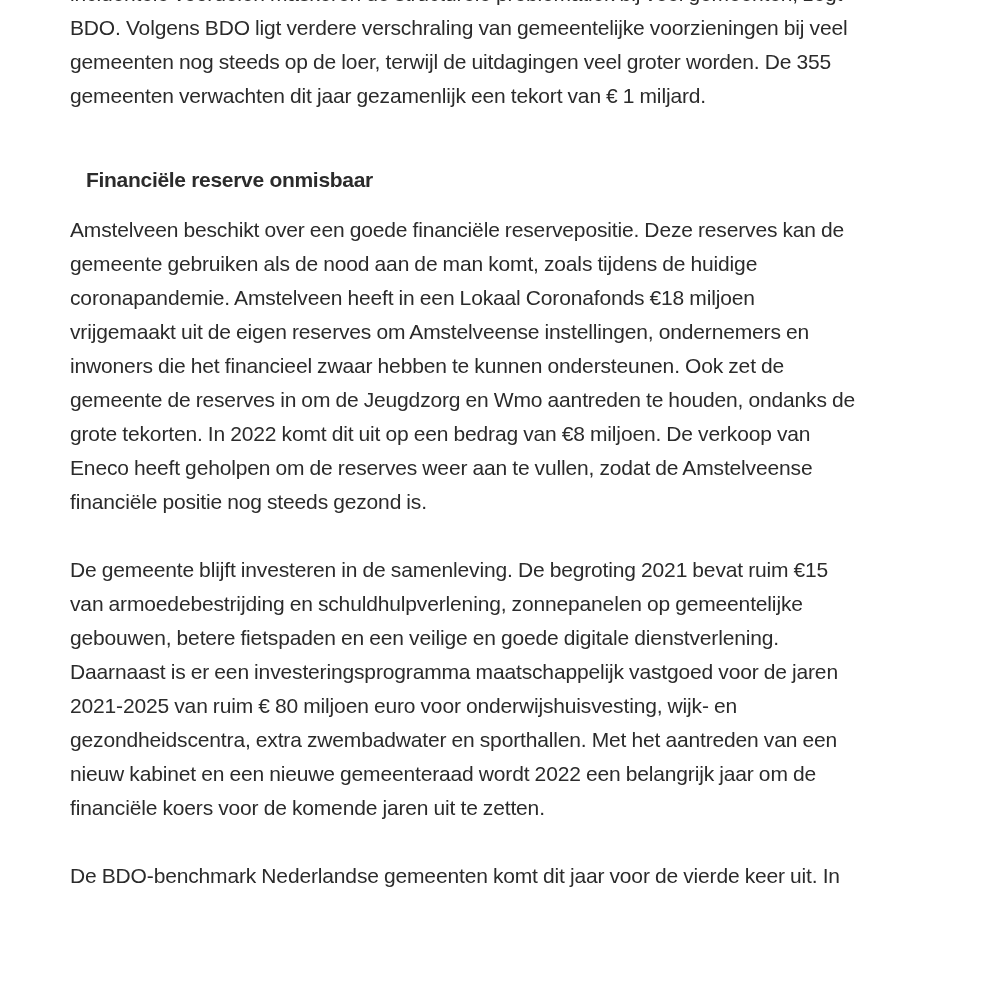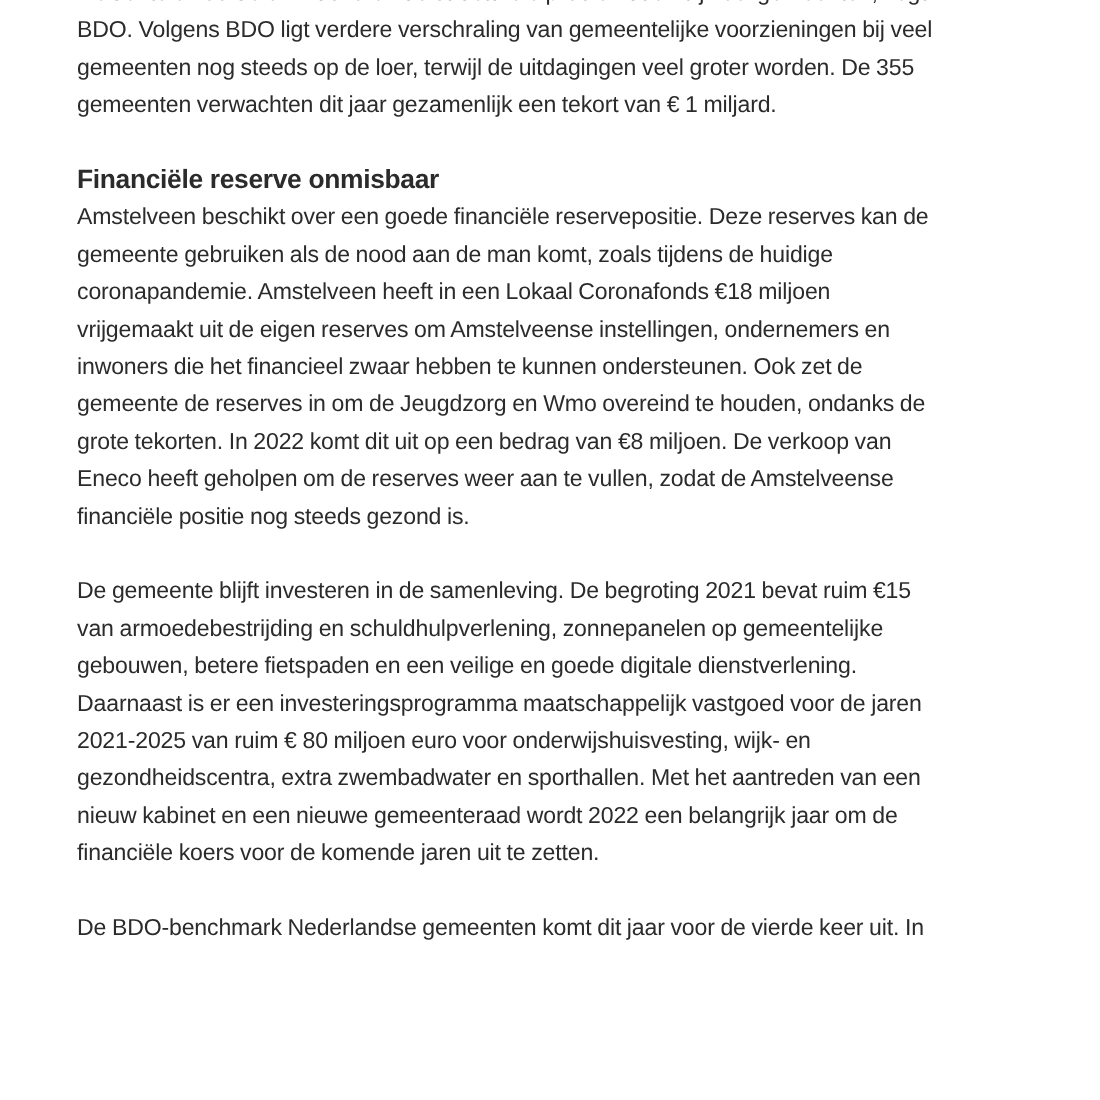--- a/index.html
+++ b/index.html
@@ -10,21 +10,21 @@
   }
   .article {
     position: absolute; left: 70px; top: -23px; width: 880px;
   }
   .para {
     margin: 0; font-size: 21px; line-height: 34px; letter-spacing: -0.15px;
     word-spacing: -0.5px;
   }
   .para .line { display: block; white-space: nowrap; }
   .heading {
-    margin: 0; font-size: 24px; line-height: 34px; font-weight: bold;
+    margin: 16px; font-size: 21px; line-height: 34px; font-weight: bold;
     letter-spacing: -0.3px;
   }
   .gap { height: 34px; }
 </style>
 </head>
 <body>
 
 <div class="article">
 
   <p class="para">
@@ -37,21 +37,21 @@
   <div class="gap"></div>
 
   <section>
     <h2 class="heading">Financiële reserve onmisbaar</h2>
     <p class="para">
       <span class="line">Amstelveen beschikt over een goede financiële reservepositie. Deze reserves kan de</span>
       <span class="line">gemeente gebruiken als de nood aan de man komt, zoals tijdens de huidige</span>
       <span class="line">coronapandemie. Amstelveen heeft in een Lokaal Coronafonds €18 miljoen</span>
       <span class="line">vrijgemaakt uit de eigen reserves om Amstelveense instellingen, ondernemers en</span>
       <span class="line">inwoners die het financieel zwaar hebben te kunnen ondersteunen. Ook zet de</span>
-      <span class="line">gemeente de reserves in om de Jeugdzorg en Wmo overeind te houden, ondanks de</span>
+      <span class="line">gemeente de reserves in om de Jeugdzorg en Wmo aantreden te houden, ondanks de</span>
       <span class="line">grote tekorten. In 2022 komt dit uit op een bedrag van €8 miljoen. De verkoop van</span>
       <span class="line">Eneco heeft geholpen om de reserves weer aan te vullen, zodat de Amstelveense</span>
       <span class="line">financiële positie nog steeds gezond is.</span>
     </p>
   </section>
 
   <div class="gap"></div>
 
   <section>
     <p class="para">

